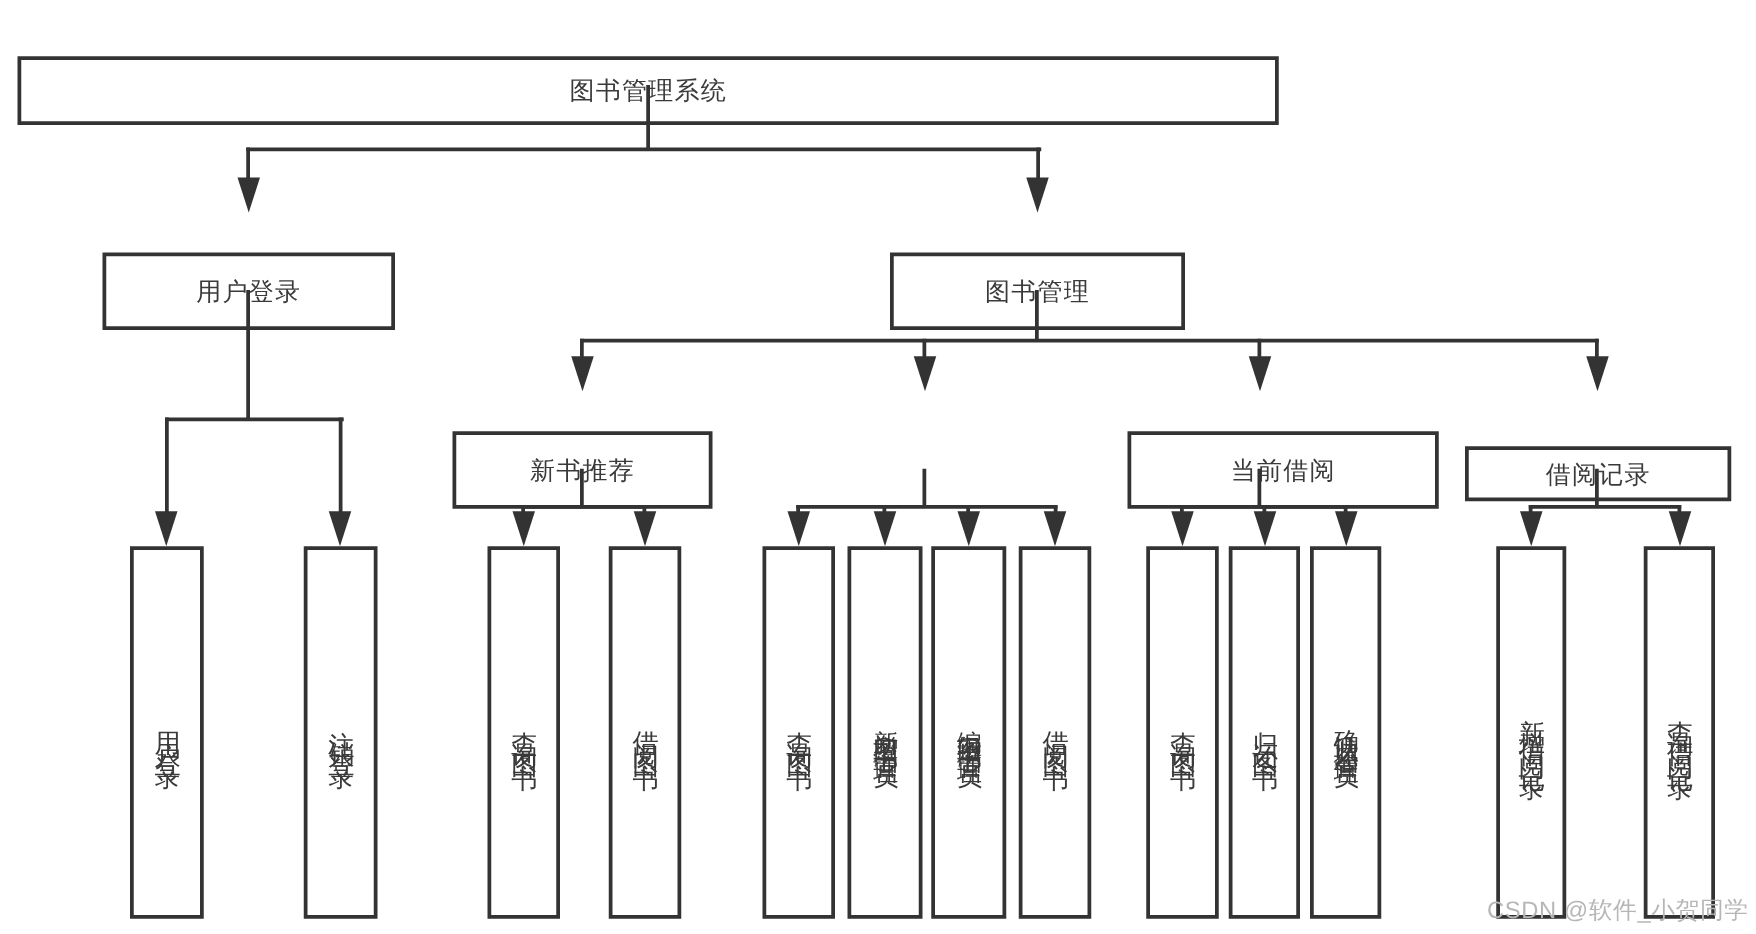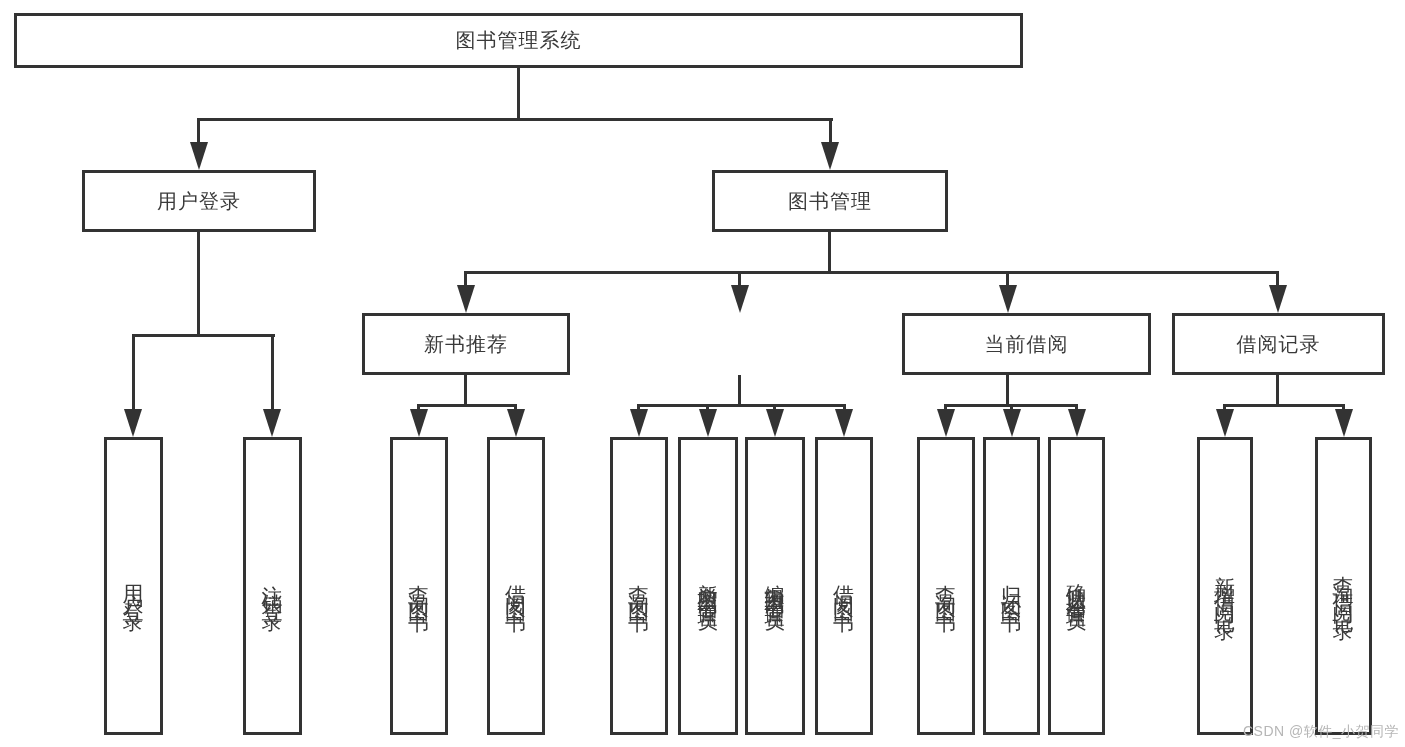--- a/index.html
+++ b/index.html
@@ -12,20 +12,21 @@
   }
   .node{
     position:absolute;
     box-sizing:border-box;
     border:3px solid #333333;
     background:#ffffff;
     color:#3a3a3a;
     display:flex;align-items:center;justify-content:center;
     font-size:20px;
     letter-spacing:1px;
+    margin-top:32px;
   }
   .vnode{
     position:absolute;
     top:437px;height:298px;
     box-sizing:border-box;
     border:3px solid #333333;
     background:#ffffff;
     color:#3a3a3a;
     writing-mode:vertical-rl;
     text-orientation:mixed;
@@ -42,42 +43,42 @@
   .arrow{
     position:absolute;width:0;height:0;
     border-left:9px solid transparent;
     border-right:9px solid transparent;
     border-top:28px solid #333333;
   }
   .watermark{
     position:absolute;
     right:6px;bottom:6px;
     color:#b6b6b6;
-    font-size:14px;
+    font-size:19px;
     letter-spacing:0.5px;
     white-space:nowrap;
   }
 </style>
 </head>
 <body>
 
 <div id="canvas">
 
   <div class="node" style="left:14px;top:13px;width:1009px;height:55px;">图书管理系统</div>
 
   <div class="node" style="left:82px;top:170px;width:234px;height:62px;">用户登录</div>
 
   <div class="node" style="left:362px;top:313px;width:208px;height:62px;">新书推荐</div>
 
   <div class="node" style="left:712px;top:170px;width:236px;height:62px;">图书管理</div>
 
 
   <div class="node" style="left:902px;top:313px;width:249px;height:62px;">当前借阅</div>
 
-  <div class="node" style="left:1172px;top:313px;width:213px;height:62px;">借阅记录</div>
+  <div class="node" style="left:1172px;top:325px;width:213px;height:44px;">借阅记录</div>
 
   <div class="vnode" style="left:104px;width:59px;">用户登录</div>
 
   <div class="vnode" style="left:243px;width:59px;">注销登录</div>
 
   <div class="vnode" style="left:390px;width:58px;">查询图书</div>
 
   <div class="vnode" style="left:487px;width:58px;">借阅图书</div>
 
   <div class="vnode" style="left:610px;width:58px;">查询图书</div>

